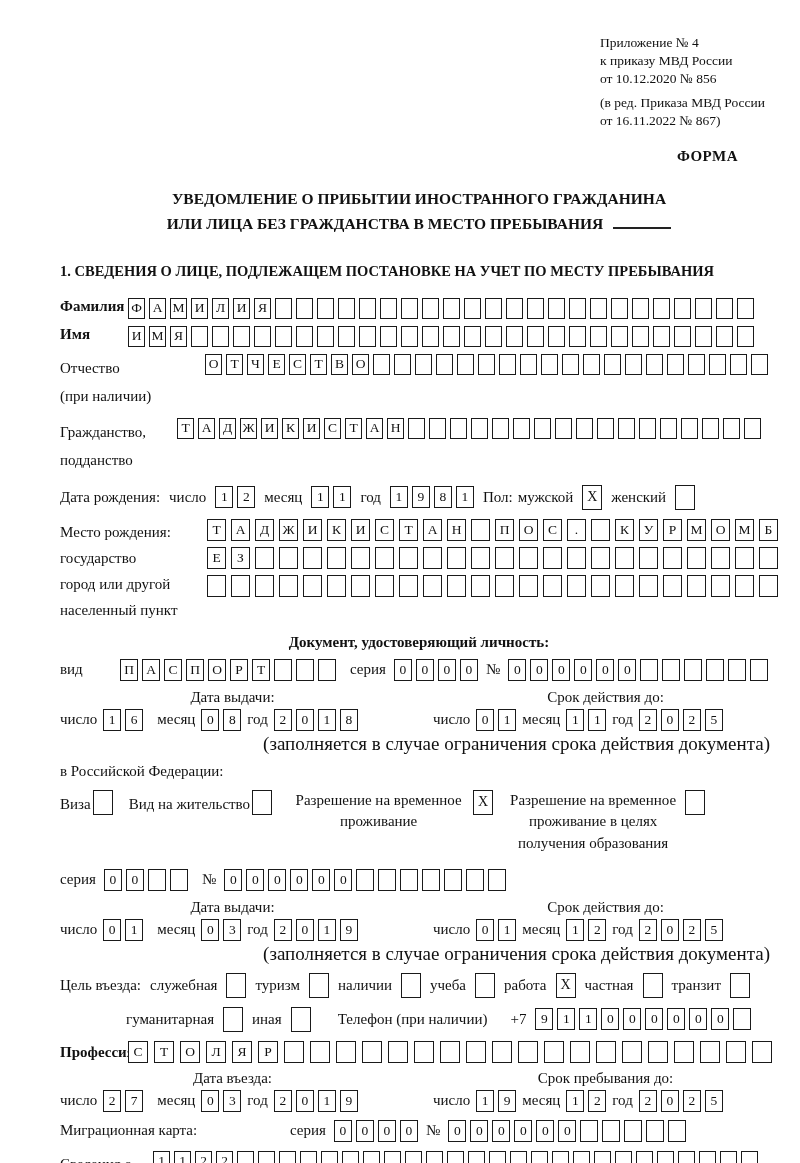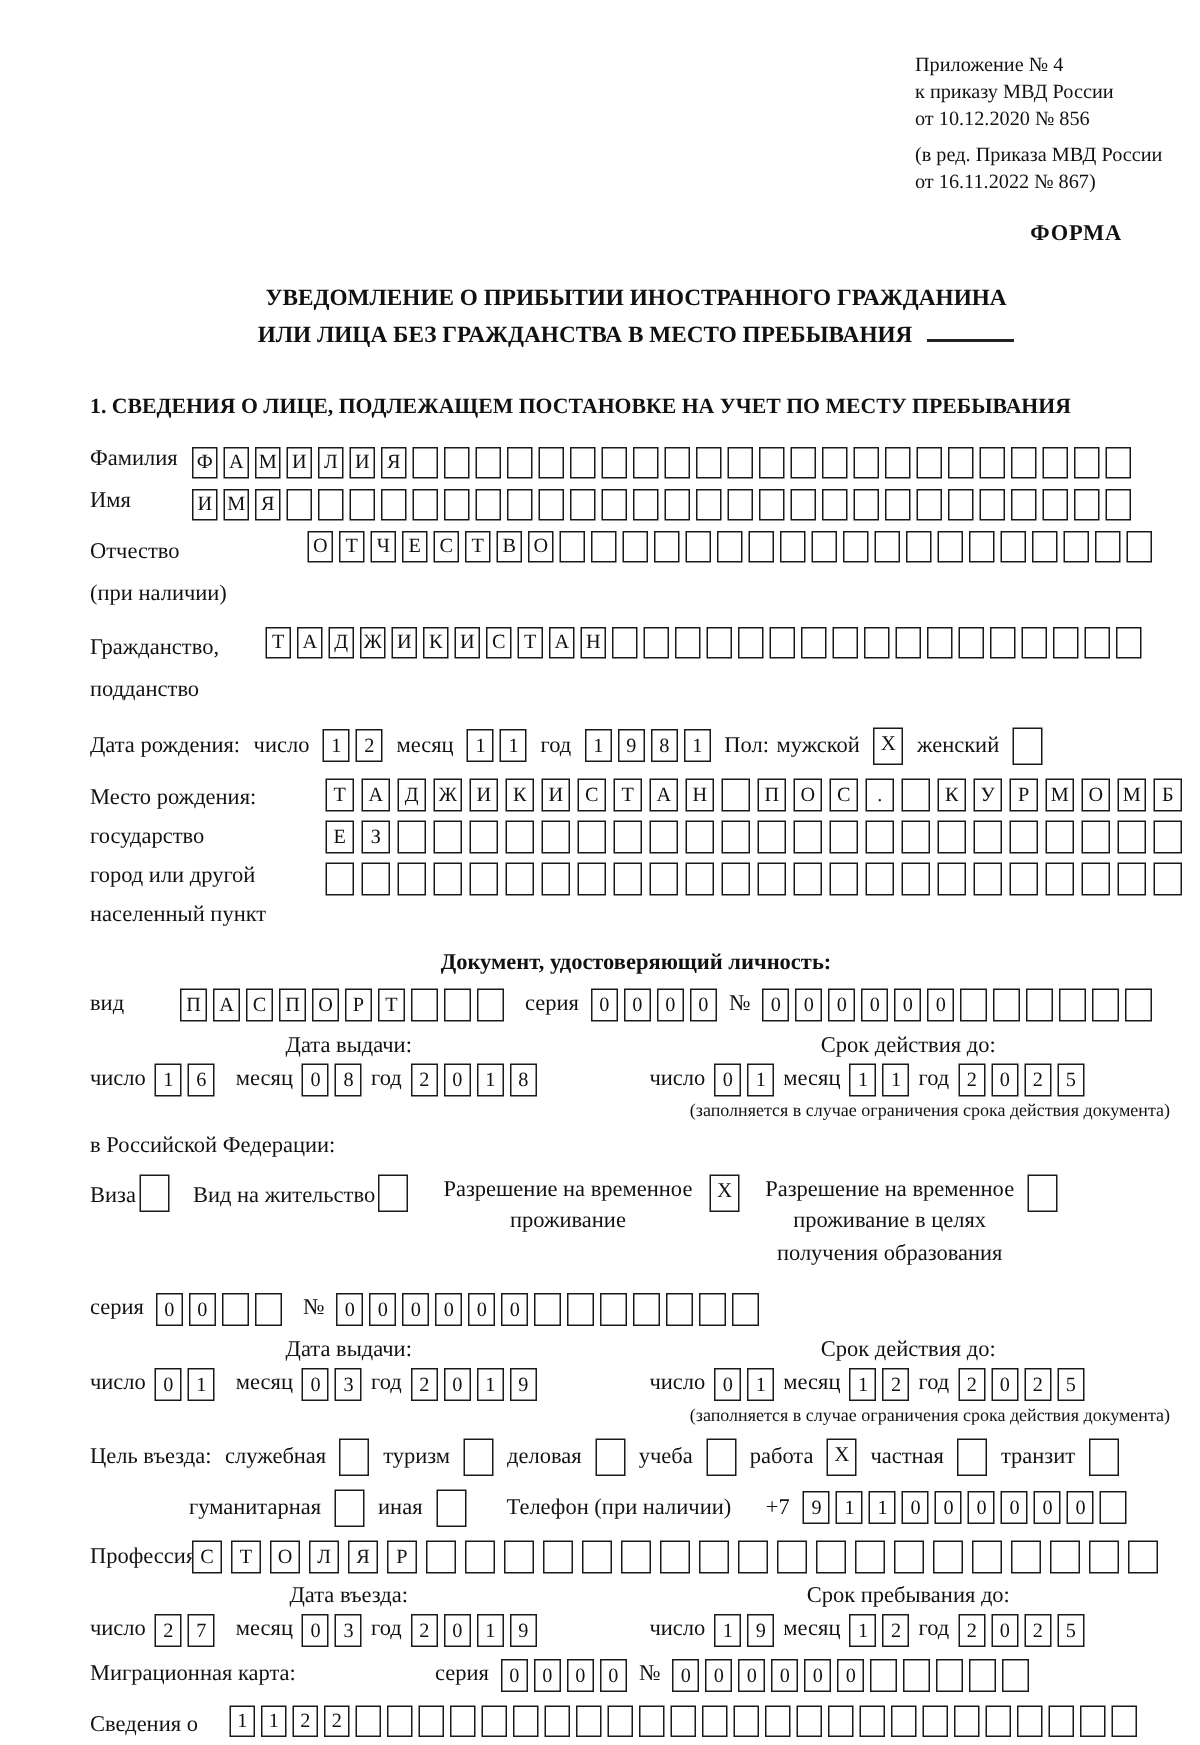--- a/index.html
+++ b/index.html
@@ -1,52 +1,52 @@
 <!DOCTYPE html>
 <html><head>
 <meta charset="utf-8">
 <style>
   html,body{margin:0;padding:0;background:#fff;}
   body{width:800px;height:1163px;overflow:hidden;color:#111;
        font-family:"Liberation Serif","DejaVu Serif",serif;font-size:15px;}
-  .page{box-sizing:border-box;width:800px;height:1163px;padding:34px 12px 0 60px;}
+  .page{box-sizing:border-box;width:800px;height:1163px;padding:34px 22px 0 60px;}
 
   
   .hdr{margin-left:auto;width:178px;font-size:13.5px;line-height:1.32;}
   .hdr .gap{margin-top:7px;}
   .forma{text-align:right;padding-right:40px;font-weight:bold;margin-top:18px;letter-spacing:.5px;}
   .title{text-align:center;font-weight:bold;font-size:15.5px;margin-top:22px;line-height:1.6;}
   .uline{display:inline-block;width:58px;border-bottom:2px solid #222;height:14px;margin-left:10px;}
   .sect{font-weight:bold;font-size:14.5px;margin-top:26px;margin-bottom:18px;}
 
   
   .frow{display:flex;align-items:flex-start;margin-bottom:7px;}
   .frow.vc{align-items:center;}
   .lbl{flex:none;}
-  .lw1{width:68px;}  .lw2{width:145px;} .lw3{width:117px;} .lw4{width:52px;} .lw5{width:93px;}
+  .lw1{width:68px;font-weight:bold;}  .lw2{width:145px;} .lw3{width:117px;} .lw4{width:52px;} .lw5{width:93px;}
   .lblblk{flex:none;line-height:1.9;}
   .cells{display:flex;gap:4px;flex:none;}
   .cell{flex:none;width:17px;height:21px;border:1.5px solid #1a1a1a;box-sizing:border-box;
         display:flex;align-items:center;justify-content:center;font-size:13.5px;background:#fff;}
   .cells.w .cell{width:18px;height:22px;}
   .cells.wm{gap:5px;} .cells.wm .cell{width:19px;height:22px;}
   .cells.wp{gap:6px;} .cells.wp .cell{width:20px;height:22px;}
   .colcells{display:flex;flex-direction:column;gap:6px;}
   .cb{flex:none;width:20px;height:25px;border:1.5px solid #1a1a1a;box-sizing:border-box;
       display:flex;align-items:center;justify-content:center;font-size:14px;}
 
   
   .center-bold{text-align:center;font-weight:bold;margin:10px 0 8px 0;}
   .inlrow{display:flex;align-items:center;gap:8px;margin-bottom:8px;}
   .datepair{display:flex;margin-top:6px;margin-bottom:2px;}
   .dcol{width:345px;}
   .dcol.right{margin-left:28px;}
   .dhead{text-align:center;margin-bottom:3px;}
   .dline{display:flex;align-items:center;gap:6px;}
-  .note{font-size:12px;margin-bottom:8px;}
+  .note{font-size:19px;margin-bottom:8px;}
   .note.r{text-align:right;padding-right:8px;}
 
   .opts{align-items:flex-start;gap:2px;margin-top:10px;margin-bottom:14px;}
   .optblk{text-align:center;line-height:1.45;flex:none;}
   .opttxt{line-height:1.9;flex:none;}
 
   .pur{display:flex;align-items:center;gap:9px;margin-bottom:9px;flex-wrap:nowrap;}
   .ind{margin-left:66px;}
   .mlbl{width:222px;flex:none;}
 </style>
@@ -513,21 +513,21 @@
     </div>
   </div>
   <div class="note r">(заполняется в случае ограничения срока действия документа)</div>
 
   <div class="pur">
     <span>Цель въезда:</span>
     <span>служебная</span>
     <span class="cb"></span>
     <span>туризм</span>
     <span class="cb"></span>
-    <span>деловая</span>
+    <span>наличии</span>
     <span class="cb"></span>
     <span>учеба</span>
     <span class="cb"></span>
     <span>работа</span>
     <span class="cb">X</span>
     <span>частная</span>
     <span class="cb"></span>
     <span>транзит</span>
     <span class="cb"></span>
   </div>

